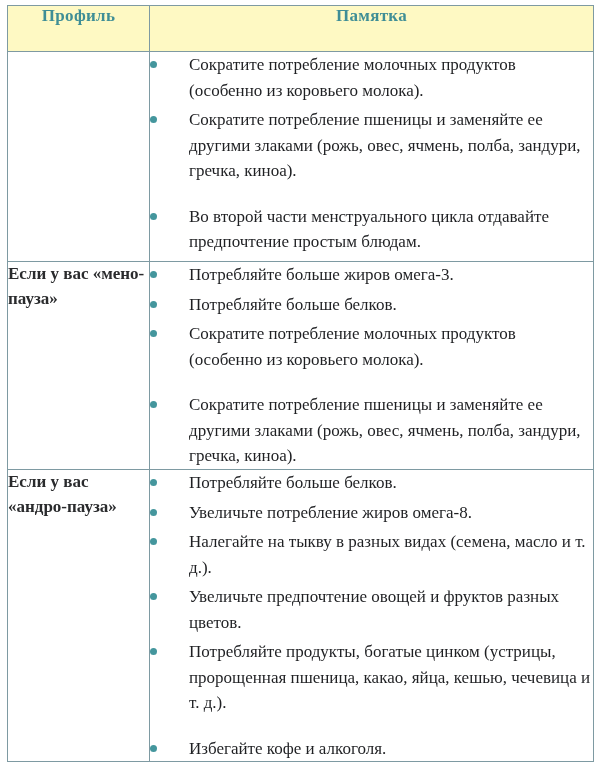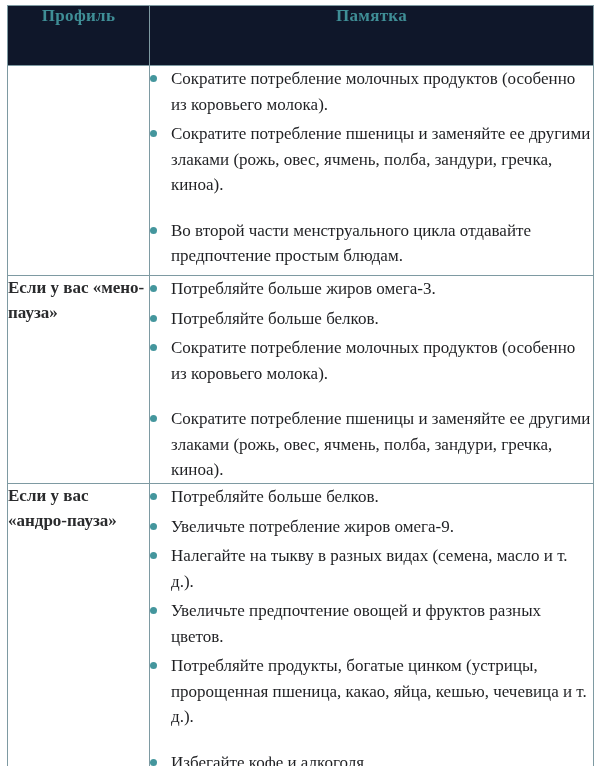--- a/index.html
+++ b/index.html
@@ -22,27 +22,27 @@
     width: 586px;
     table-layout: fixed;
   }
   table.profile-memo-table th,
   table.profile-memo-table td {
     border: 1px solid #7e9aa2;
     vertical-align: top;
     padding: 0;
   }
   thead th {
-    background: #0f172a;
+    background: #fef9c3;
     color: #3f8e96;
     font-weight: bold;
     font-size: 17px;
     text-align: center;
     vertical-align: middle;
-    height: 60px;
+    height: 46px;
     letter-spacing: 0.3px;
   }
   th.col-profile { width: 142px; }
   th.col-memo   { width: 444px; }
 
   tbody tr:nth-child(1) { height: 210px; }
   tbody tr:nth-child(2) { height: 208px; }
   tbody tr:nth-child(3) { height: 292px; }
 
   td.profile-cell {
@@ -59,21 +59,21 @@
     padding: 11px 14px 10px 20px;
   }
   ul.memo-list {
     list-style: none;
     margin: 0;
     padding: 0;
   }
   li.memo-item {
     display: flex;
     align-items: flex-start;
-    gap: 14px;
+    gap: 32px;
     margin: 0 0 4px 0;
     font-size: 17px;
     line-height: 1.5;
     color: #1f2023;
   }
   li.memo-item:last-child { margin-bottom: 0; margin-top: 20px; }
   .bullet {
     flex: 0 0 auto;
     width: 7px;
     height: 7px;
@@ -143,21 +143,21 @@
         <tr>
           <td class="profile-cell"><span>Если у вас «андро-пауза»</span></td>
           <td class="memo-cell">
             <ul class="memo-list">
               <li class="memo-item">
                 <span class="bullet"></span>
                 <span class="memo-text">Потребляйте больше белков.</span>
               </li>
               <li class="memo-item">
                 <span class="bullet"></span>
-                <span class="memo-text">Увеличьте потребление жиров омега-9.</span>
+                <span class="memo-text">Увеличьте потребление жиров омега-8.</span>
               </li>
               <li class="memo-item">
                 <span class="bullet"></span>
                 <span class="memo-text">Налегайте на тыкву в разных видах (семена, масло и т. д.).</span>
               </li>
               <li class="memo-item">
                 <span class="bullet"></span>
                 <span class="memo-text">Увеличьте предпочтение овощей и фруктов разных цветов.</span>
               </li>
               <li class="memo-item">

